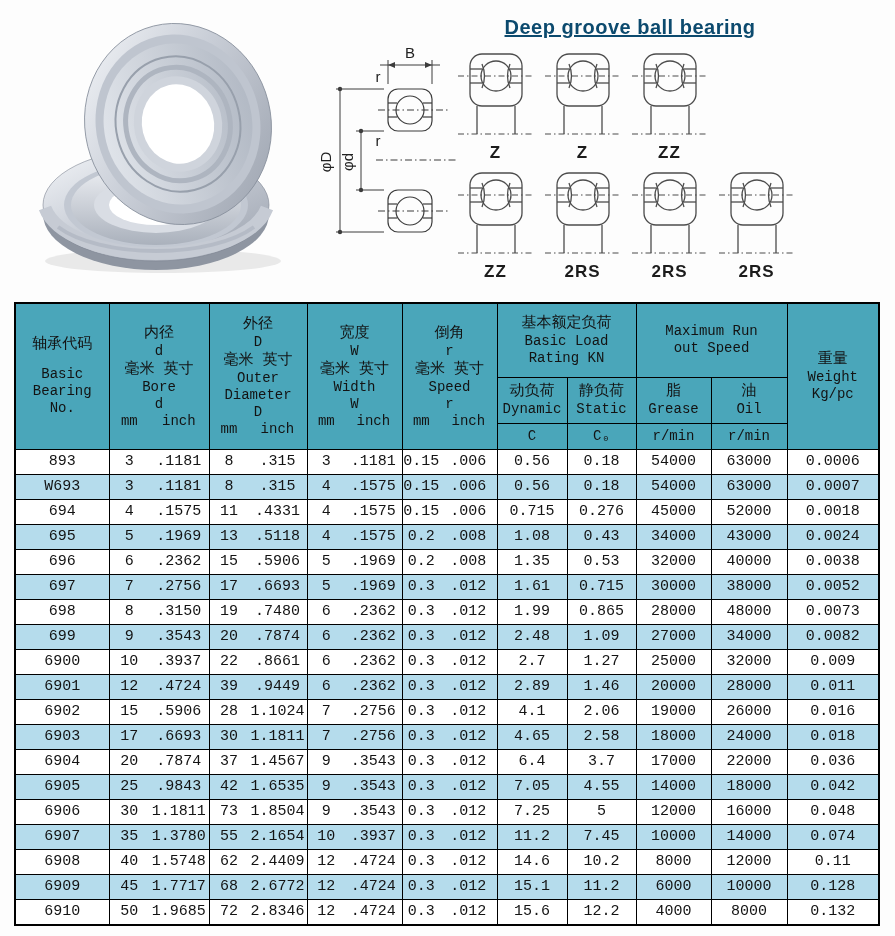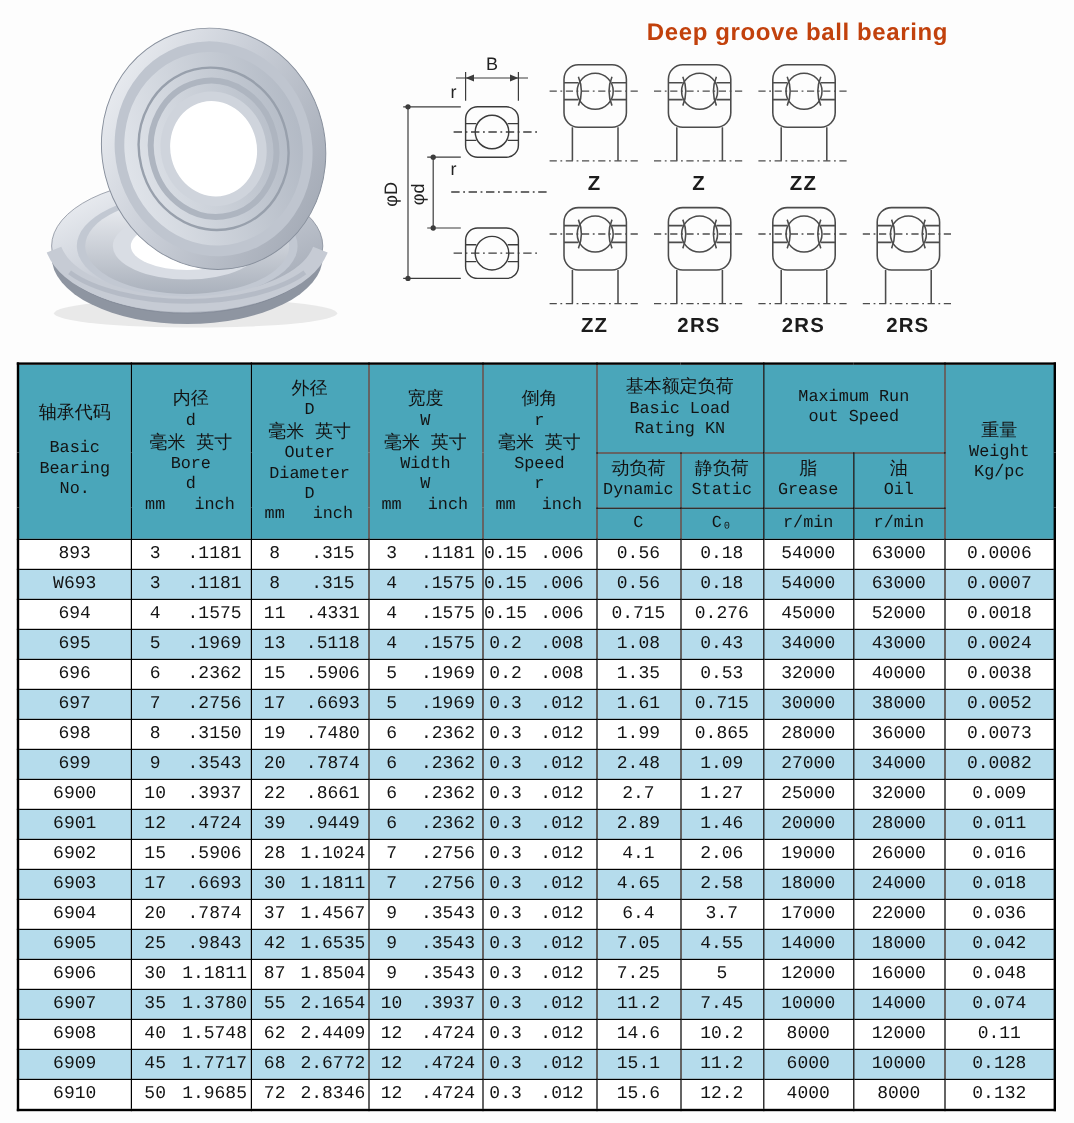--- a/index.html
+++ b/index.html
@@ -9,22 +9,22 @@
   }
 
   
   .photo { position:absolute; left:28px; top:12px; }
   .schematic { position:absolute; left:298px; top:32px; }
   .schematic .ln { fill:none; stroke:#3c3c3c; stroke-width:1.2; }
   .schematic .dash { fill:none; stroke:#3c3c3c; stroke-width:1.1; stroke-dasharray:7 3 1.5 3; }
   .schematic .dim { fill:none; stroke:#3c3c3c; stroke-width:1; }
   .schematic text { font-family:"Liberation Sans", sans-serif; font-size:15px; fill:#222; }
   .page-title {
-    position:absolute; left:470px; top:16px; width:320px; text-align:right;
-    font-size:20px; font-weight:bold; color:#c2410c; letter-spacing:0.5px;
+    position:absolute; left:470px; top:16px; width:320px; text-align:center;
+    font-size:20px; font-weight:bold; color:#0c4a6e; letter-spacing:0.5px;text-decoration:underline;
   }
   .diagram-grid { position:absolute; left:452px; top:50px; width:438px; }
   .diagram-row { display:flex; }
   .diagram-row + .diagram-row { margin-top:6px; }
   .diagram-cell { width:87px; display:flex; flex-direction:column; align-items:center; }
   .bearing-icon * { fill:none; stroke:#4c4c4c; stroke-width:1.3; }
   .bearing-icon .dash { stroke-dasharray:6 3 1.5 3; stroke-width:1.1; }
   .diagram-label { font-size:17px; font-weight:600; color:#1c1c1c; letter-spacing:1px; margin-top:1px; }
 
   
@@ -598,21 +598,21 @@
           </td>
     <td>
             <div class="split">
               <span class="mm">0.3</span>
               <span class="in">.012</span>
             </div>
           </td>
     <td>1.99</td>
     <td>0.865</td>
     <td>28000</td>
-    <td>36000</td>
+    <td>48000</td>
     <td>0.0073</td>
   </tr>
         <tr class="alt">
     <td>699</td>
     <td>
             <div class="split">
               <span class="mm">9</span>
               <span class="in">.3543</span>
             </div>
           </td>
@@ -835,21 +835,21 @@
         <tr>
     <td>6906</td>
     <td>
             <div class="split">
               <span class="mm">30</span>
               <span class="in">1.1811</span>
             </div>
           </td>
     <td>
             <div class="split">
-              <span class="mm">87</span>
+              <span class="mm">73</span>
               <span class="in">1.8504</span>
             </div>
           </td>
     <td>
             <div class="split">
               <span class="mm">9</span>
               <span class="in">.3543</span>
             </div>
           </td>
     <td>

